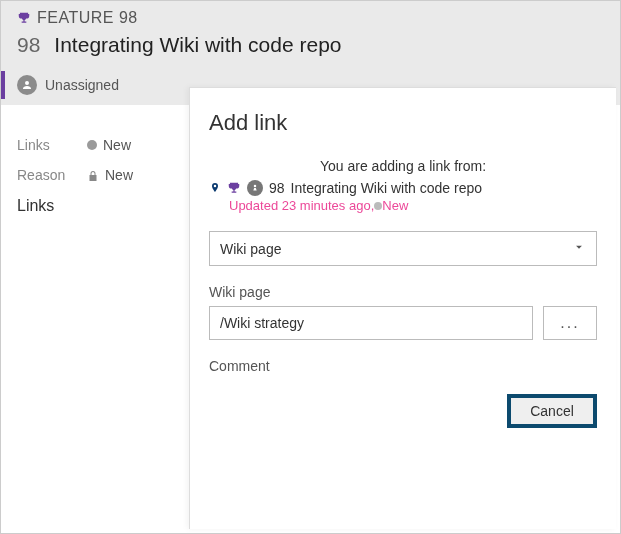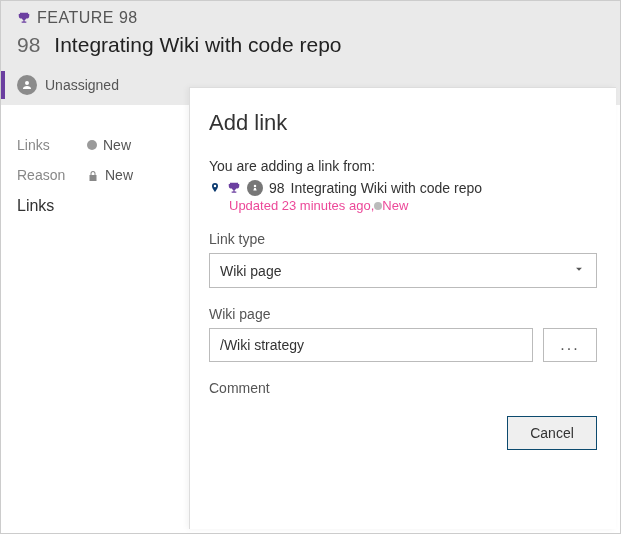--- a/index.html
+++ b/index.html
@@ -20,42 +20,42 @@
   .left-panel { position: absolute; left: 0; top: 118px; width: 188px; padding: 18px 16px; }
   .field-row { display: flex; align-items: center; gap: 14px; margin-bottom: 14px; color: #555; font-size: 14px; }
   .field-label { width: 56px; color: #888; }
   .status-dot { width: 10px; height: 10px; border-radius: 50%; background: #9a9a9a; display: inline-block; margin-right: 6px; }
   .lock-svg { width: 12px; height: 12px; margin-right: 6px; vertical-align: middle; }
   .links-label { font-size: 16px; color: #333; }
 
   
   .dialog { position: absolute; left: 188px; top: 86px; right: 4px; bottom: 4px; background: #fff; border-left: 1px solid #ddd; border-top: 1px solid #ddd; box-shadow: -2px 0 6px rgba(0,0,0,0.05); padding: 22px 19px; }
   .dialog h2 { font-weight: 400; font-size: 22px; color: #333; margin-bottom: 22px; }
-  .intro-text { font-size: 14px; color: #333; margin-bottom: 6px; }
+  .intro-text { font-size: 14px; color: #333; margin-bottom: 6px; text-align: center; }
   .source-item { display: flex; align-items: center; gap: 6px; margin-bottom: 2px; }
   .source-item .trophy-svg { width: 14px; height: 14px; }
   .pin-svg { width: 12px; height: 14px; }
   .pawn-circle { width: 16px; height: 16px; border-radius: 50%; background: #777; display:inline-flex; align-items:center; justify-content:center;}
   .pawn-circle svg { width:10px; height:10px; }
   .meta-line { color: #ec4899; font-size: 13px; margin-left: 20px; margin-bottom: 18px; display:flex; align-items:center; }
   .meta-dot { width:8px;height:8px;border-radius:50%;background:#bbb;display:inline-block;}
 
   .form-label { color: #555; margin-bottom: 6px; font-size: 14px; }
   .select-box, .input-box { width: 100%; border: 1px solid #bbb; padding: 8px 10px; font-size: 14px; color: #333; background: #fff; display:flex; align-items:center; justify-content:space-between; }
   .select-box .chev { color:#555; }
   .row-wiki { display:flex; gap:10px; }
   .row-wiki .input-box { flex:1; }
   .browse-btn { width:54px; border:1px solid #bbb; background:#fff; display:flex; align-items:center; justify-content:center; font-size:16px; letter-spacing:2px; color:#555; cursor:pointer;}
   .section-gap { height: 18px; }
   .comment-input { width:100%; border:1px solid #0078d4; padding:8px 10px; font-size:14px; color:#333; outline:none; }
 
   .btn-row { display:flex; justify-content:flex-end; gap:12px; margin-top:20px; }
   .btn { min-width:90px; height:34px; display:flex; align-items:center; justify-content:center; font-size:14px; cursor:pointer; }
   .btn-primary { background:#0078d4; color:#fff; border:none; font-weight:600;}
-  .btn-secondary { background:#efefef; color:#333; border:1px solid #0c4a6e;}
+  .btn-secondary { background:#efefef; color:#333; border:4px solid #0c4a6e;}
 </style>
 </head>
 <body>
 
 <div class="frame">
 
   <div class="header-area">
     <div class="type-line">
       <svg class="trophy-svg" viewBox="0 0 24 24">
           <path fill="#6b3fa0" d="M5 3h14v2h2v3a5 5 0 0 1-5 5h-.3A5 5 0 0 1 13 16v2h3v2H8v-2h3v-2a5 5 0 0 1-2.7-3H8a5 5 0 0 1-5-5V5h2V3z"></path>
@@ -111,21 +111,20 @@
       </span>
       <span>98</span>
       <span>Integrating Wiki with code repo</span>
     </div>
     <div class="meta-line">
       <span>Updated 23 minutes ago,</span>
       <span class="meta-dot"></span>
       <span>New</span>
     </div>
 
-    <div class="form-label">Link type</div>
     <div class="select-box">
       <span>Wiki page</span>
       <span class="chev">
         <svg width="14" height="14" viewBox="0 0 24 24">
             <path fill="#555" d="M7 10l5 5 5-5z"></path>
           </svg>
       </span>
     </div>
 
     <div class="section-gap"></div>

